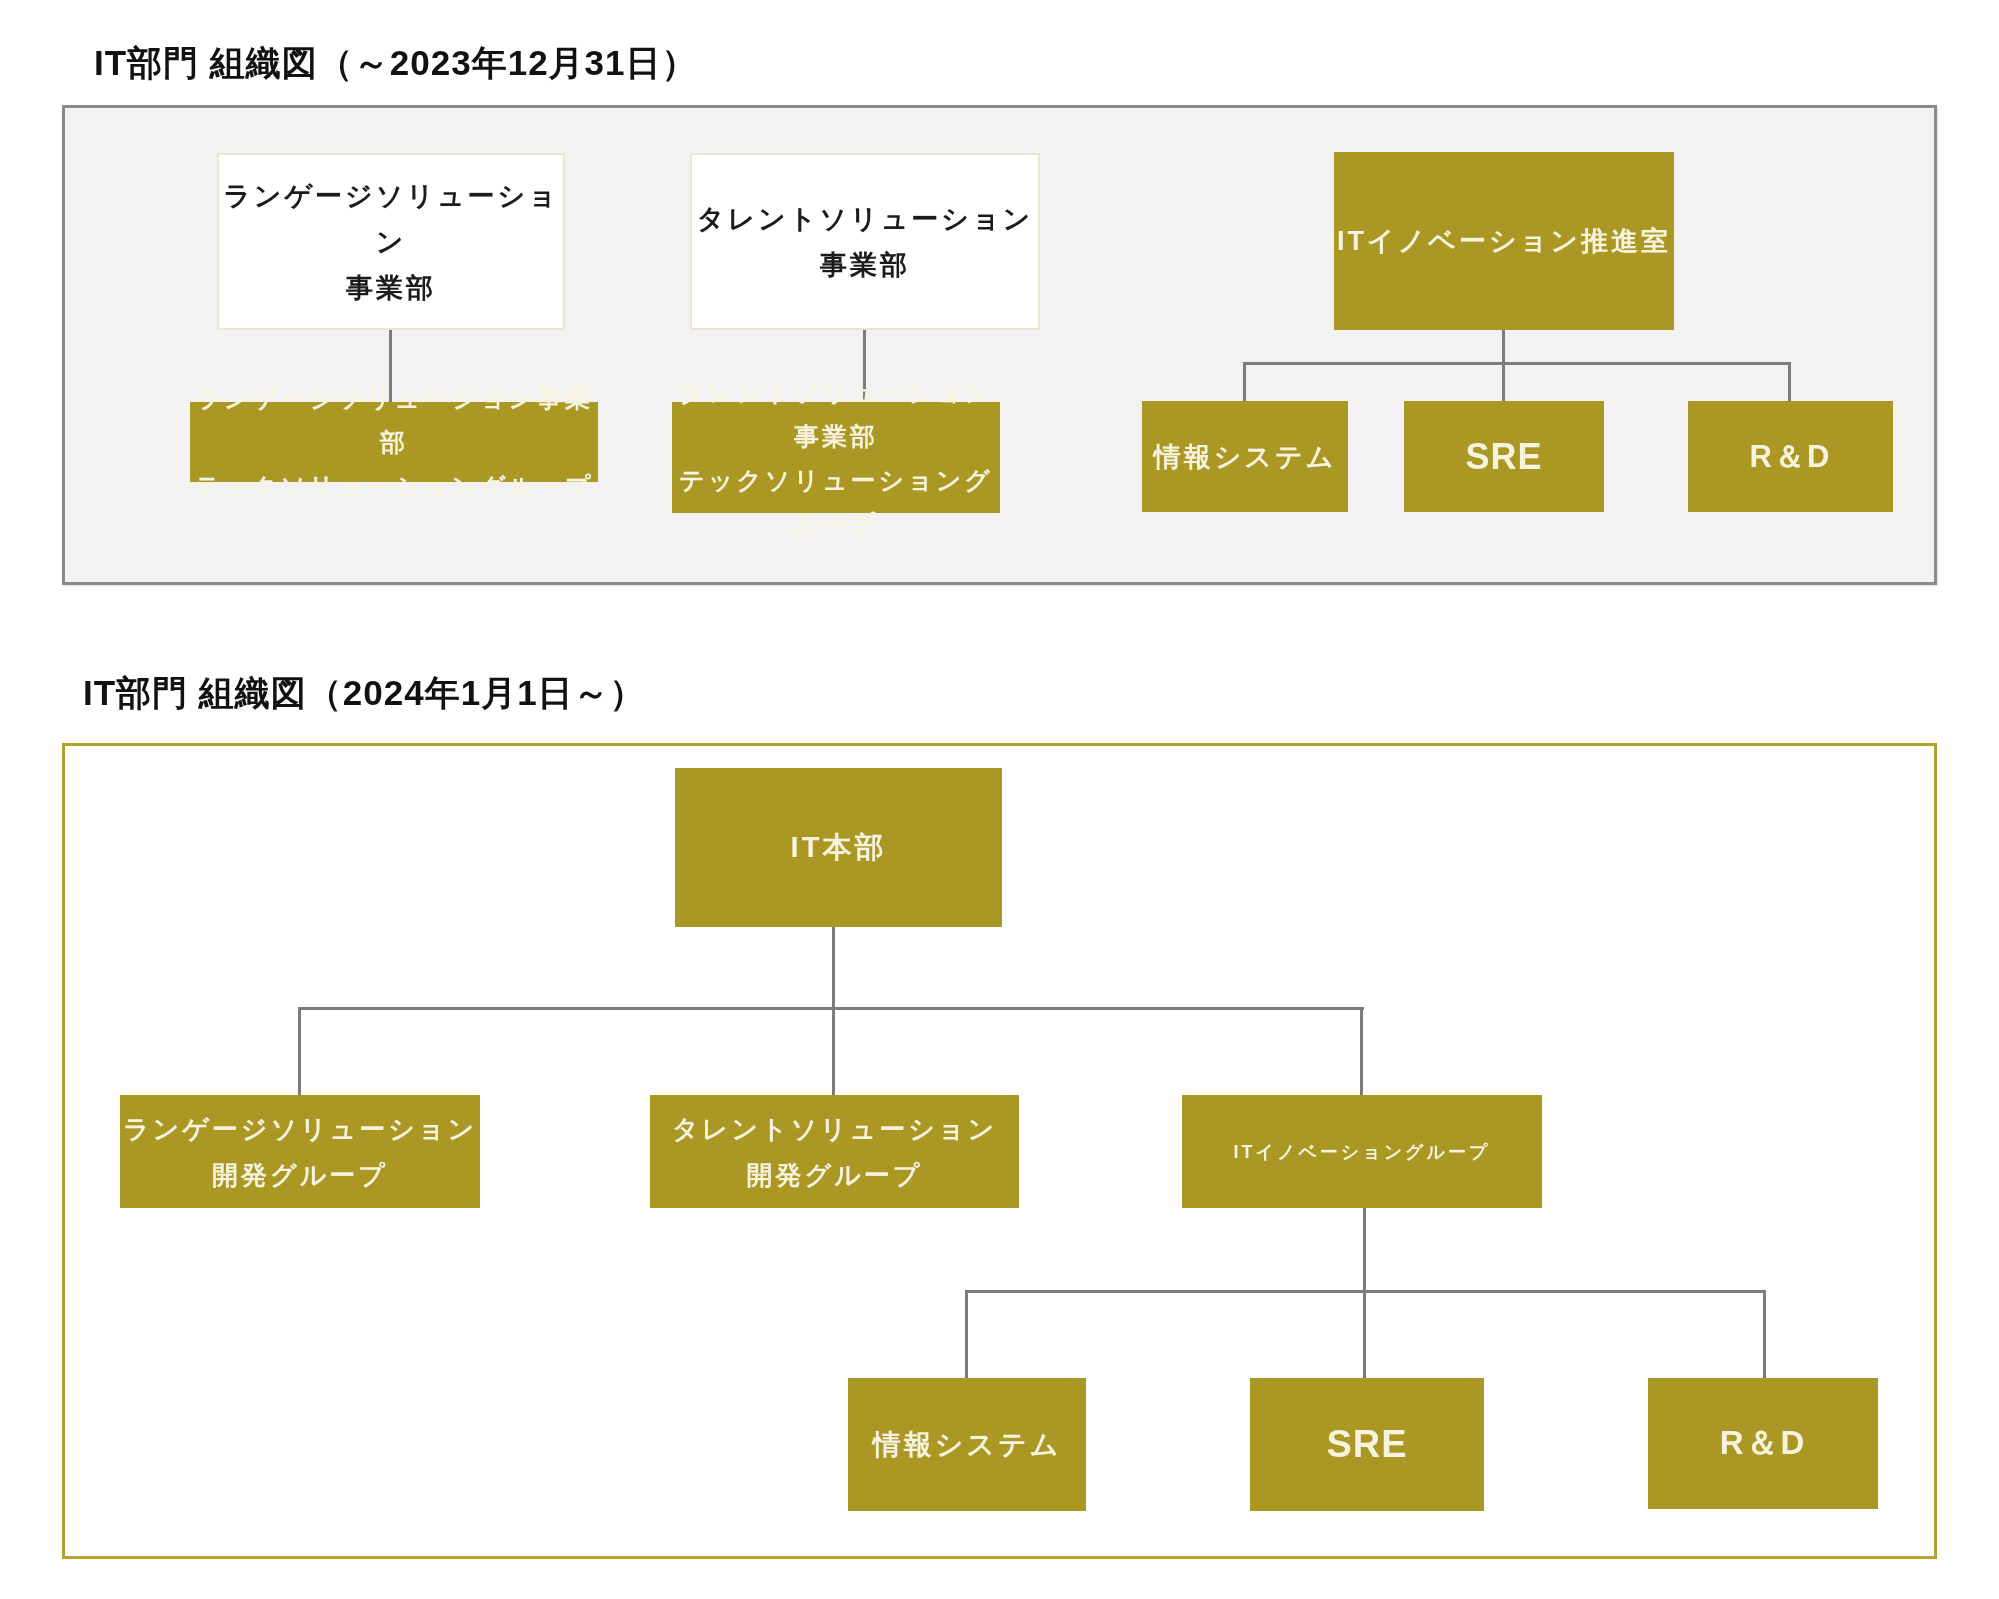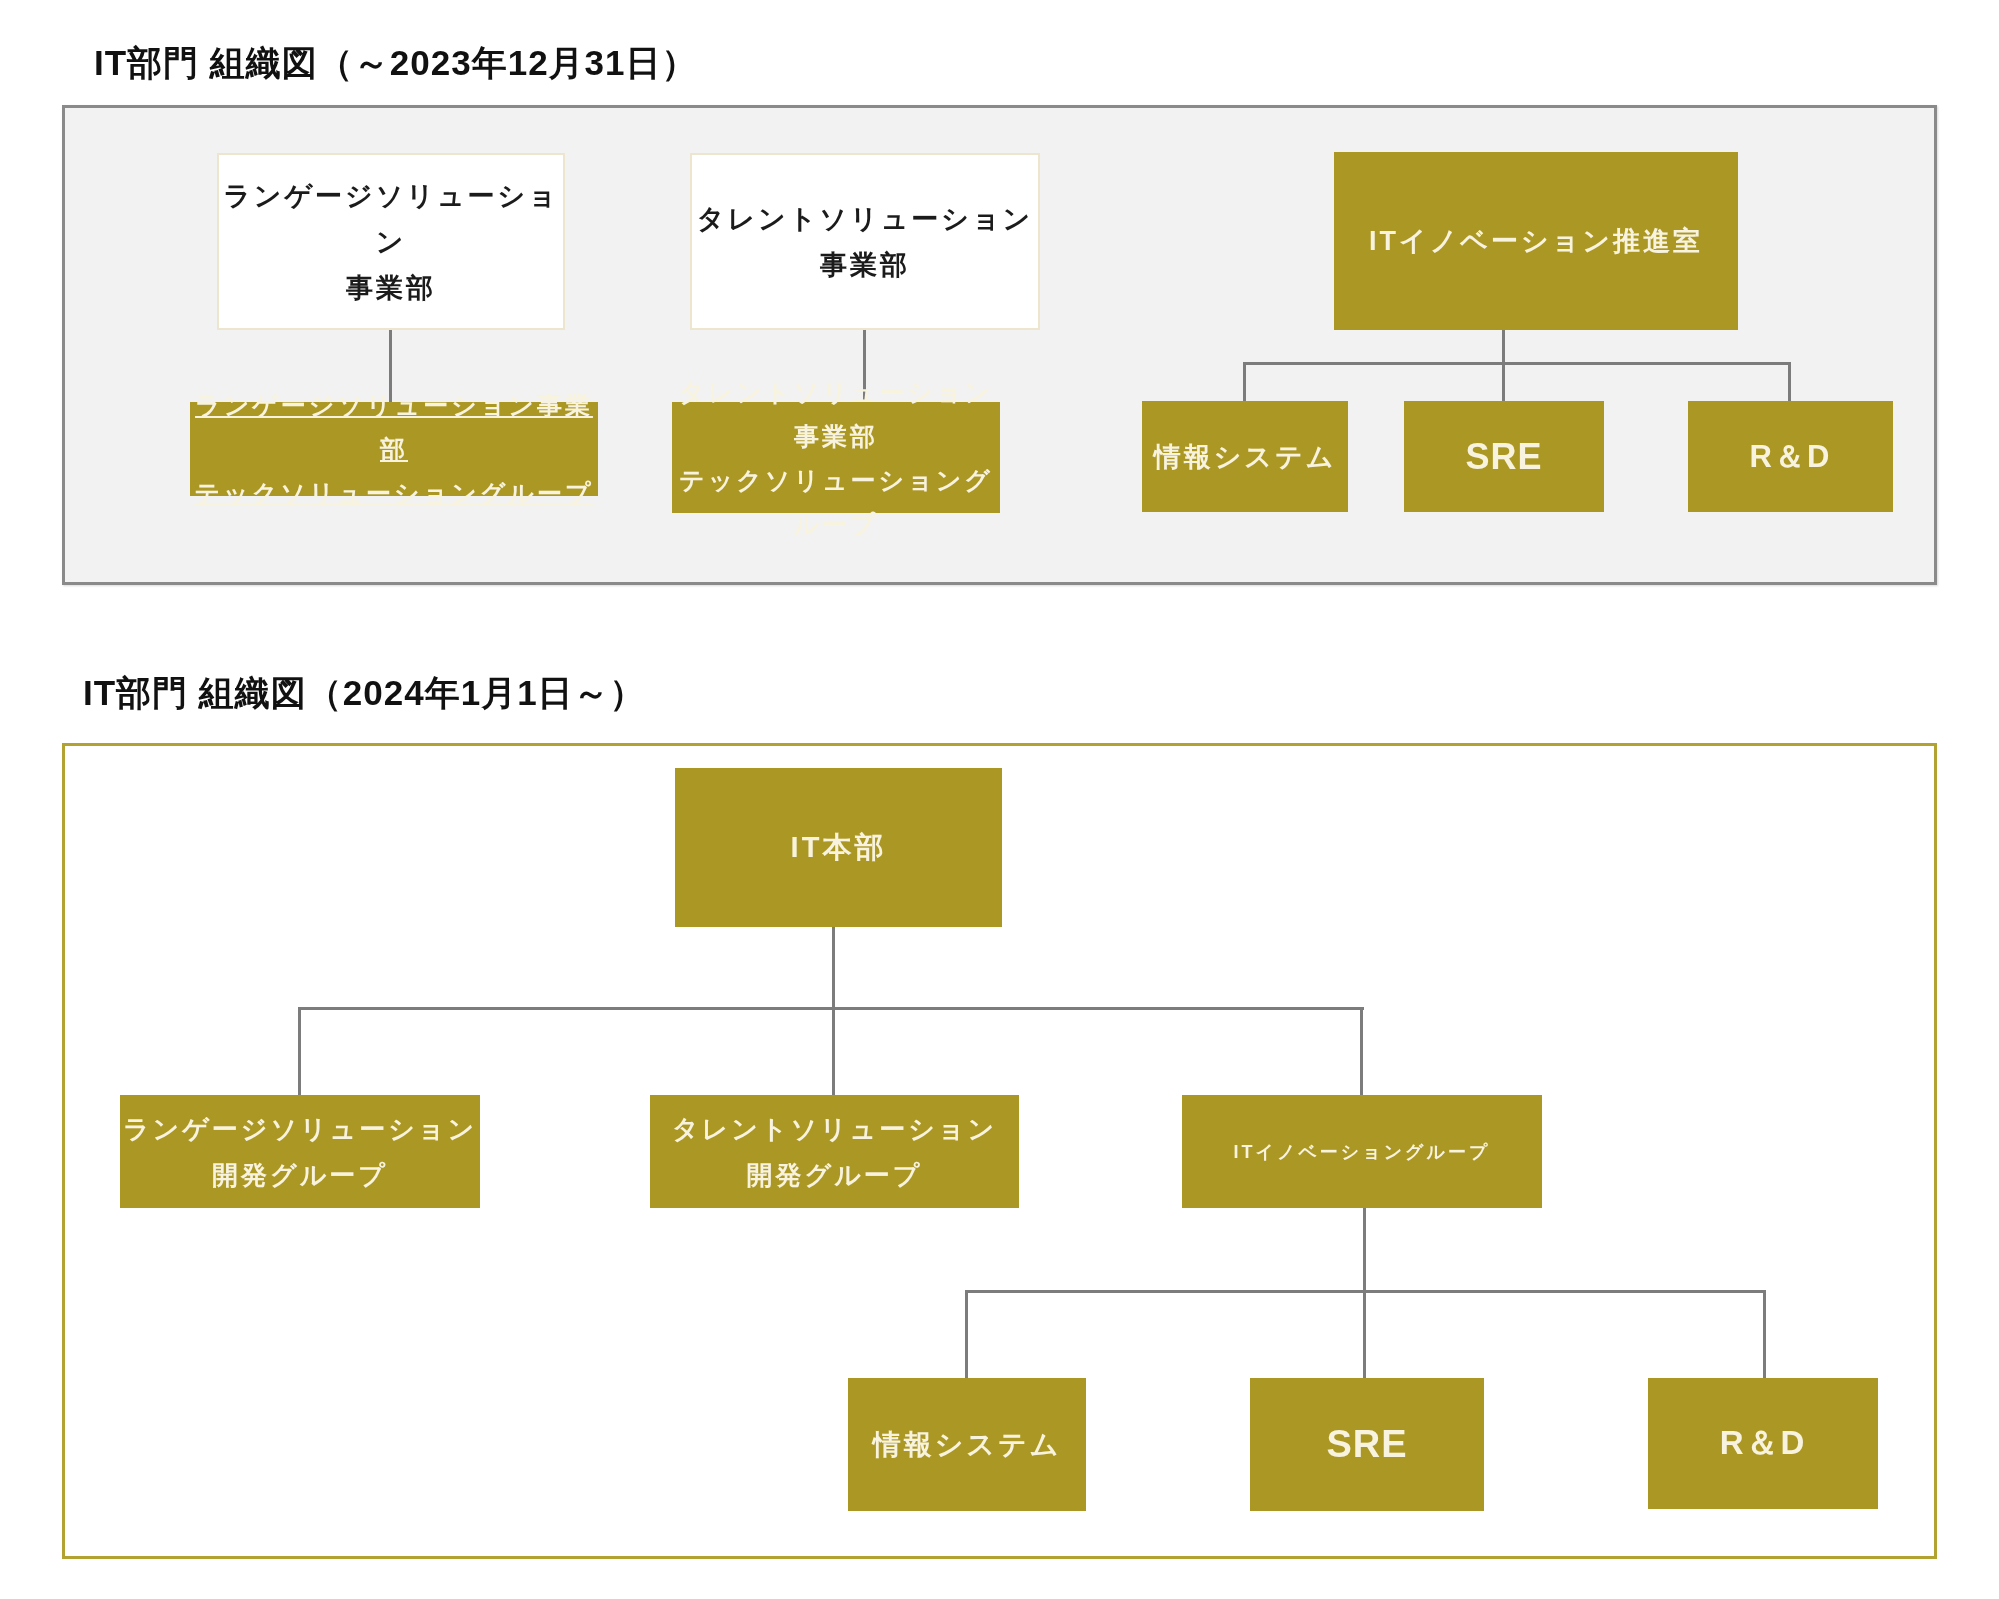--- a/index.html
+++ b/index.html
@@ -89,25 +89,25 @@
   <div class="node white-box jp" style="left:217px;top:153px;width:348px;height:177px;font-size:27px;line-height:46px;">
     <span class="line">ランゲージソリューション</span>
     <span class="line">事業部</span>
   </div>
 
   <div class="node white-box jp" style="left:690px;top:153px;width:350px;height:177px;font-size:27px;line-height:46px;">
     <span class="line">タレントソリューション</span>
     <span class="line">事業部</span>
   </div>
 
-  <div class="node olive jp" style="left:1334px;top:152px;width:404px;height:178px;font-size:27px;">
+  <div class="node olive jp" style="left:1334px;top:152px;width:340px;height:178px;font-size:27px;">
     <span class="line">ITイノベーション推進室</span>
   </div>
 
-  <div class="node olive jp" style="left:190px;top:402px;width:408px;height:94px;font-size:25px;line-height:44px;text-decoration:underline;">
+  <div class="node olive jp" style="left:190px;top:402px;width:408px;height:80px;font-size:25px;line-height:44px;">
     <span class="line">ランゲージソリューション事業部</span>
     <span class="line">テックソリューショングループ</span>
   </div>
 
   <div class="node olive jp" style="left:672px;top:402px;width:328px;height:111px;font-size:25px;line-height:44px;">
     <span class="line">タレントソリューション事業部</span>
     <span class="line">テックソリューショングループ</span>
   </div>
 
   <div class="node olive jp" style="left:1142px;top:401px;width:206px;height:111px;font-size:27px;">

